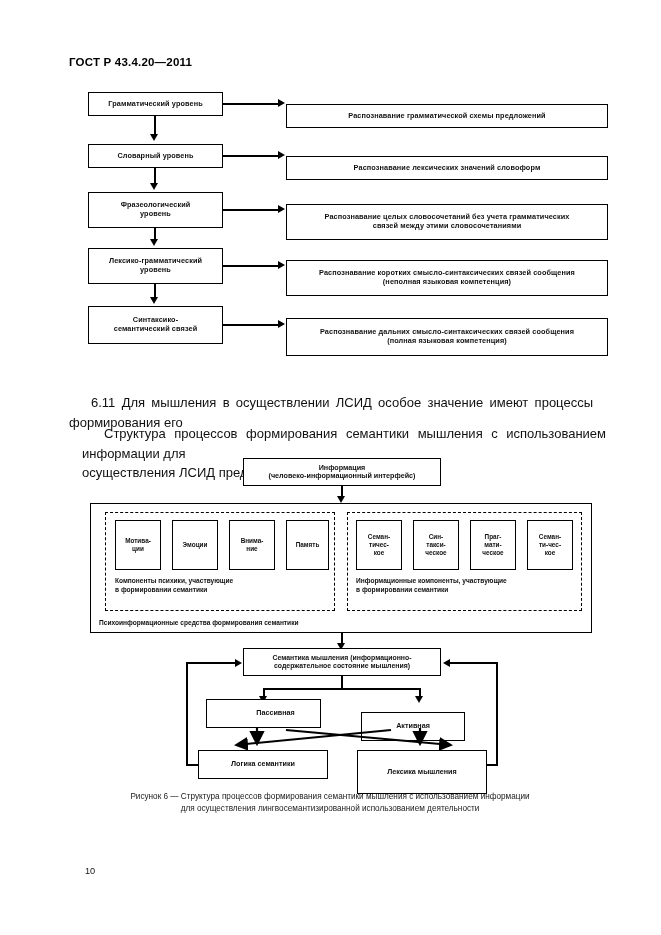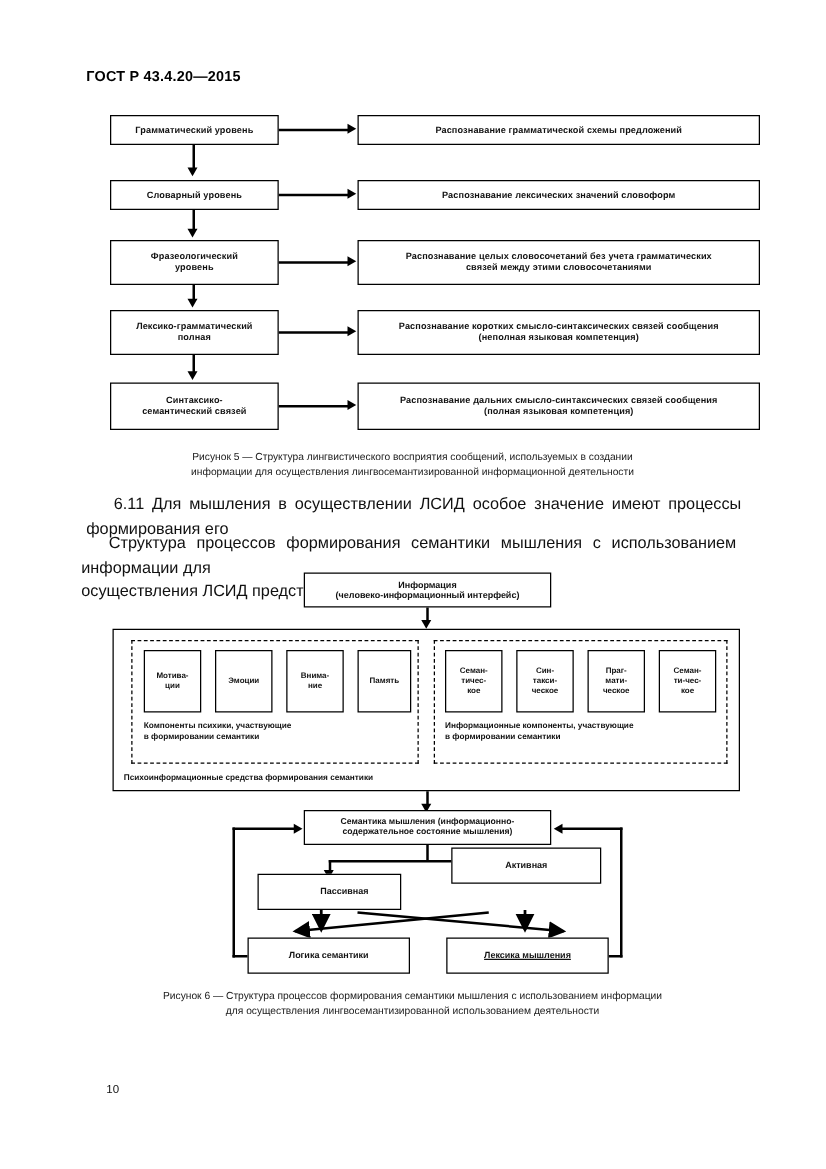--- a/index.html
+++ b/index.html
@@ -43,21 +43,21 @@
     text-align: center;
     font-weight: bold;
     line-height: 1.18;
     color: #111;
   }
 
   
   .fig5 { position: absolute; left: 0; top: 0; width: 661px; height: 350px; text-decoration: underline; }
 
   .f5-left  { width: 135px; font-size: 7.3px; letter-spacing: 0.1px; }
-  .f5-right { width: 322px; font-size: 7.3px; letter-spacing: 0.1px; padding: 0 4px; }
+  .f5-right { width: 322px; font-size: 7.3px; letter-spacing: 0.1px; padding: 0 4px; margin-top: 12px; }
 
   .f5-line {
     position: absolute;
     background: #000;
   }
   .v-line { width: 2.4px; }
   .h-line { height: 2.4px; }
 
   .arrow-down {
     position: absolute;
@@ -142,30 +142,30 @@
     margin-left: 16px;
   }
 
   svg.cross { position: absolute; overflow: visible; }
 </style>
 </head>
 <body>
 
 <div class="page">
 
-  <div class="doc-header">ГОСТ Р 43.4.20—2015</div>
+  <div class="doc-header">ГОСТ Р 43.4.20—2011</div>
 
   <div class="fig5">
 
     <div class="box f5-left" style="left:88px; top:92px; height:24px;">Грамматический уровень</div>
     <div class="box f5-left" style="left:88px; top:144px; height:24px;">Словарный уровень</div>
     <div class="box f5-left" style="left: 88px; top: 192px; height: 36px; white-space: pre-line;">Фразеологический
 уровень</div>
     <div class="box f5-left" style="left: 88px; top: 248px; height: 36px; white-space: pre-line;">Лексико-грамматический
-полная</div>
+уровень</div>
     <div class="box f5-left" style="left: 88px; top: 306px; height: 38px; white-space: pre-line;">Синтаксико-
 семантический связей</div>
 
     <div class="box f5-right" style="left:286px; top:92px; height:24px;">Распознавание грамматической схемы предложений</div>
     <div class="box f5-right" style="left:286px; top:144px; height:24px;">Распознавание лексических значений словоформ</div>
     <div class="box f5-right" style="left: 286px; top: 192px; height: 36px; white-space: pre-line;">Распознавание целых словосочетаний без учета грамматических
 связей между этими словосочетаниями</div>
     <div class="box f5-right" style="left: 286px; top: 248px; height: 36px; white-space: pre-line;">Распознавание коротких смыслo-синтаксических связей сообщения
 (неполная языковая компетенция)</div>
     <div class="box f5-right" style="left: 286px; top: 306px; height: 38px; white-space: pre-line;">Распознавание дальних смыслo-синтаксических связей сообщения
@@ -192,30 +192,26 @@
     <div class="f5-line h-line" style="left:223px; top:208.8px; width:56px;"></div>
     <div class="arrow-right" style="left:278px; top:205.4px;"></div>
 
     <div class="f5-line h-line" style="left:223px; top:264.8px; width:56px;"></div>
     <div class="arrow-right" style="left:278px; top:261.4px;"></div>
 
     <div class="f5-line h-line" style="left:223px; top:323.8px; width:56px;"></div>
     <div class="arrow-right" style="left:278px; top:320.4px;"></div>
   </div>
 
-  <div class="caption" style="left:80px; top:360px; width:500px;">
-    <div>Рисунок 5 — Структура лингвистического восприятия сообщений, используемых в создании</div>
-    <div>информации для осуществления лингвосемантизированной информационной деятельности</div>
-  </div>
 
   <div class="para justify" style="left:69px; top:393px; width:524px;">
     <div><span class="indent"></span><span>6.11 Для мышления в осуществлении ЛСИД особое значение имеют процессы формирования его</span></div>
   </div>
 
-  <div class="para justify" style="left:65px; top:424px; width:524px;">
+  <div class="para justify" style="left:82px; top:424px; width:524px;">
     <div><span class="indent"></span><span>Структура процессов формирования семантики мышления с использованием информации для</span></div>
     <div>осуществления ЛСИД представлена на рисунке 6.</div>
   </div>
 
   <div class="fig6">
 
     <div class="box f6-top" style="left: 243px; top: 458px; width: 198px; height: 28px; white-space: pre-line;">Информация
 (человеко-информационный интерфейс)</div>
 
     <div class="f6-line" style="left:341px; top:486px; width:2.4px; height:12px;"></div>
@@ -268,40 +264,40 @@
     <div class="f6-line" style="left:472px; top:764px; width:26px; height:2.4px;"></div>
 
     <div class="f6-line" style="left:341px; top:676px; width:2.4px; height:12px;"></div>
     <div class="f6-line" style="left:263px; top:688px; width:158px; height:2.4px;"></div>
     <div class="f6-line" style="left:263px; top:688px; width:2.4px; height:10px;"></div>
     <div class="arrow-down" style="left:259.2px; top:696px;"></div>
     <div class="f6-line" style="left:419px; top:688px; width:2.4px; height:10px;"></div>
     <div class="arrow-down" style="left:415.2px; top:696px;"></div>
 
     <div class="box f6-bot" style="left:206px; top:699px; width:115px; height:29px;padding-left:24px;">Пассивная</div>
-    <div class="box f6-bot" style="left:361px; top:678px; width:120px; height:29px;">Активная</div>
+    <div class="box f6-bot" style="left:361px; top:712px; width:104px; height:29px;">Активная</div>
 
     <svg class="cross" style="left:206px; top:728px; width:280px; height:22px;" viewBox="0 0 280 22">
       <defs>
         <marker id="ah" markerWidth="7" markerHeight="7" refX="6" refY="3.5" orient="auto">
           <polygon points="0 0, 7 3.5, 0 7" fill="#000"></polygon>
         </marker>
       </defs>
 
       <line x1="51" y1="0" x2="51" y2="16" stroke="#000" stroke-width="2.2" marker-end="url(#ah)"></line>
 
       <line x1="214" y1="0" x2="214" y2="16" stroke="#000" stroke-width="2.2" marker-end="url(#ah)"></line>
 
       <line x1="80" y1="2" x2="245" y2="17" stroke="#000" stroke-width="2" marker-end="url(#ah)"></line>
 
       <line x1="185" y1="2" x2="30" y2="17" stroke="#000" stroke-width="2" marker-end="url(#ah)"></line>
     </svg>
 
     <div class="box f6-bot" style="left:198px; top:750px; width:130px; height:29px;">Логика семантики</div>
-    <div class="box f6-bot" style="left:357px; top:750px; width:130px; height:29px;text-decoration:underline;">Лексика мышления</div>
+    <div class="box f6-bot" style="left:357px; top:750px; width:130px; height:44px;">Лексика мышления</div>
   </div>
 
   <div class="caption" style="left:60px; top:791px; width:540px;">
     <div>Рисунок 6 — Структура процессов формирования семантики мышления с использованием информации</div>
     <div>для осуществления лингвосемантизированной использованием деятельности</div>
   </div>
 
   <div class="page-num">10</div>
 
 </div>

